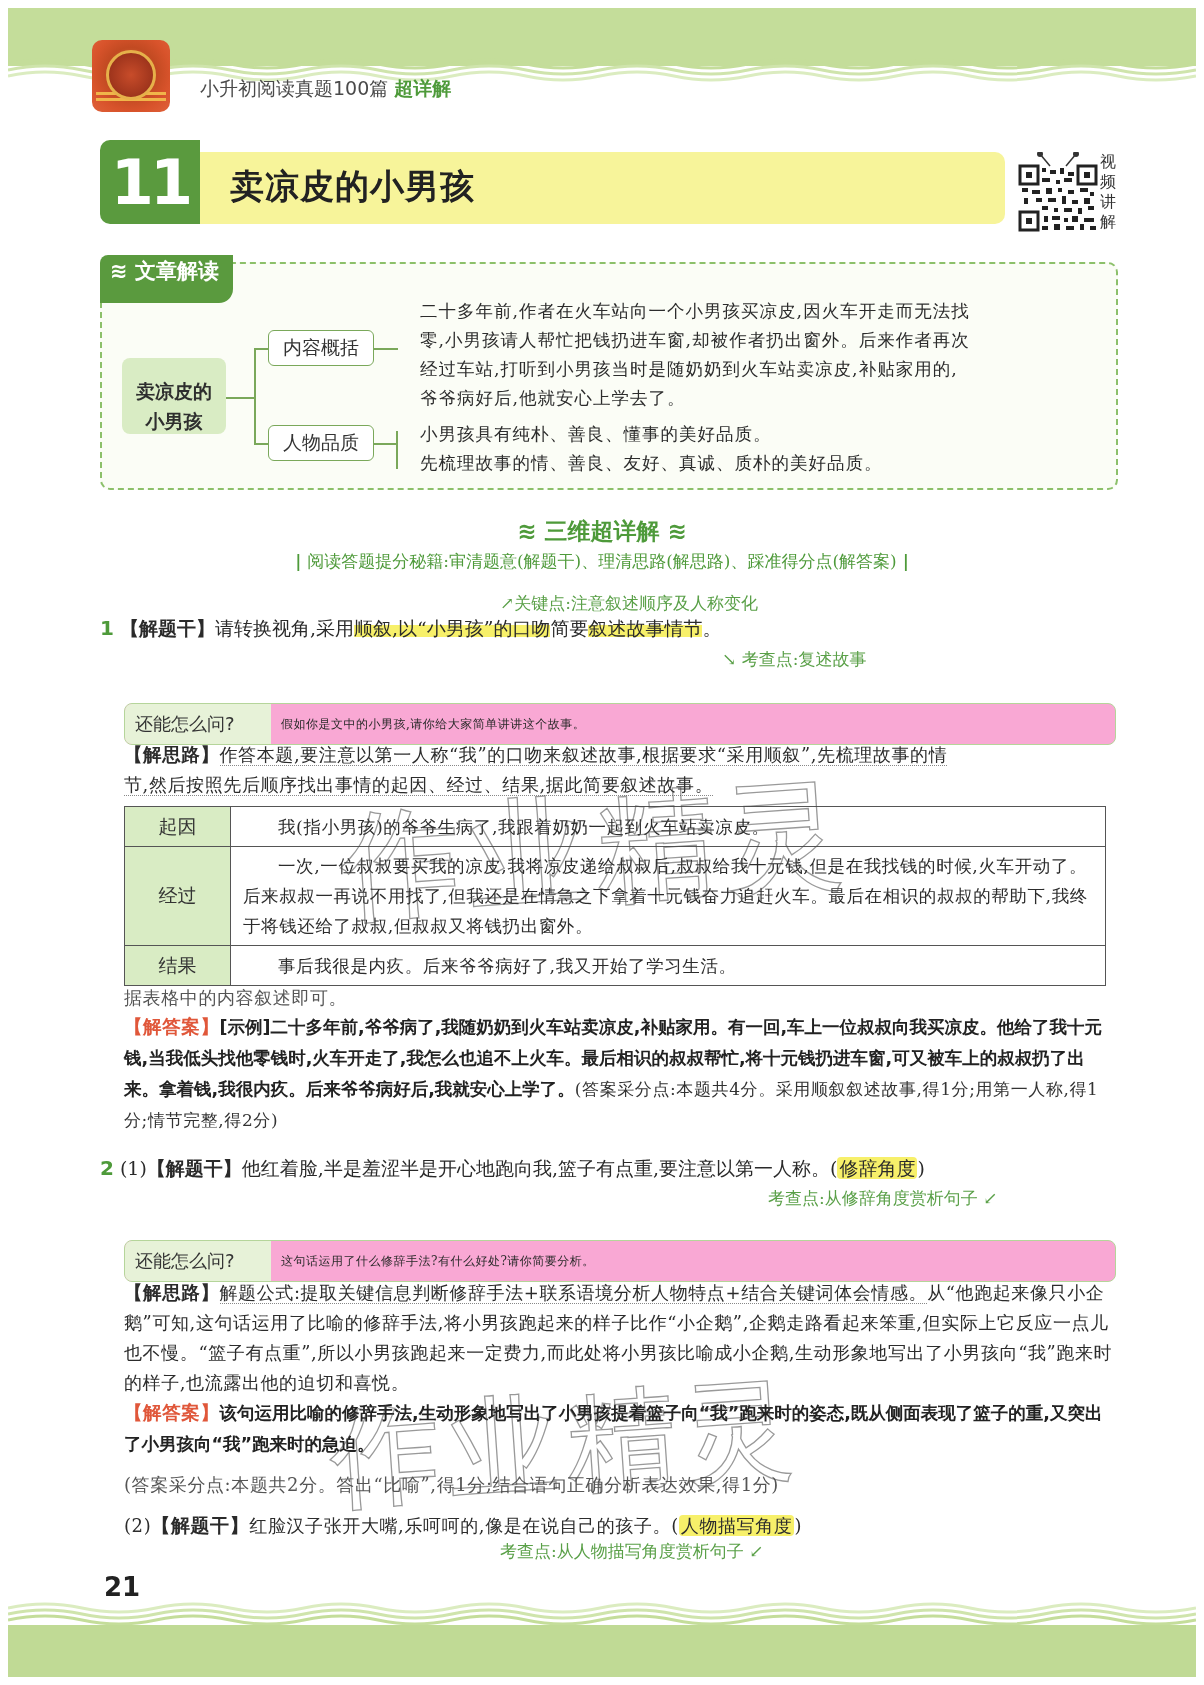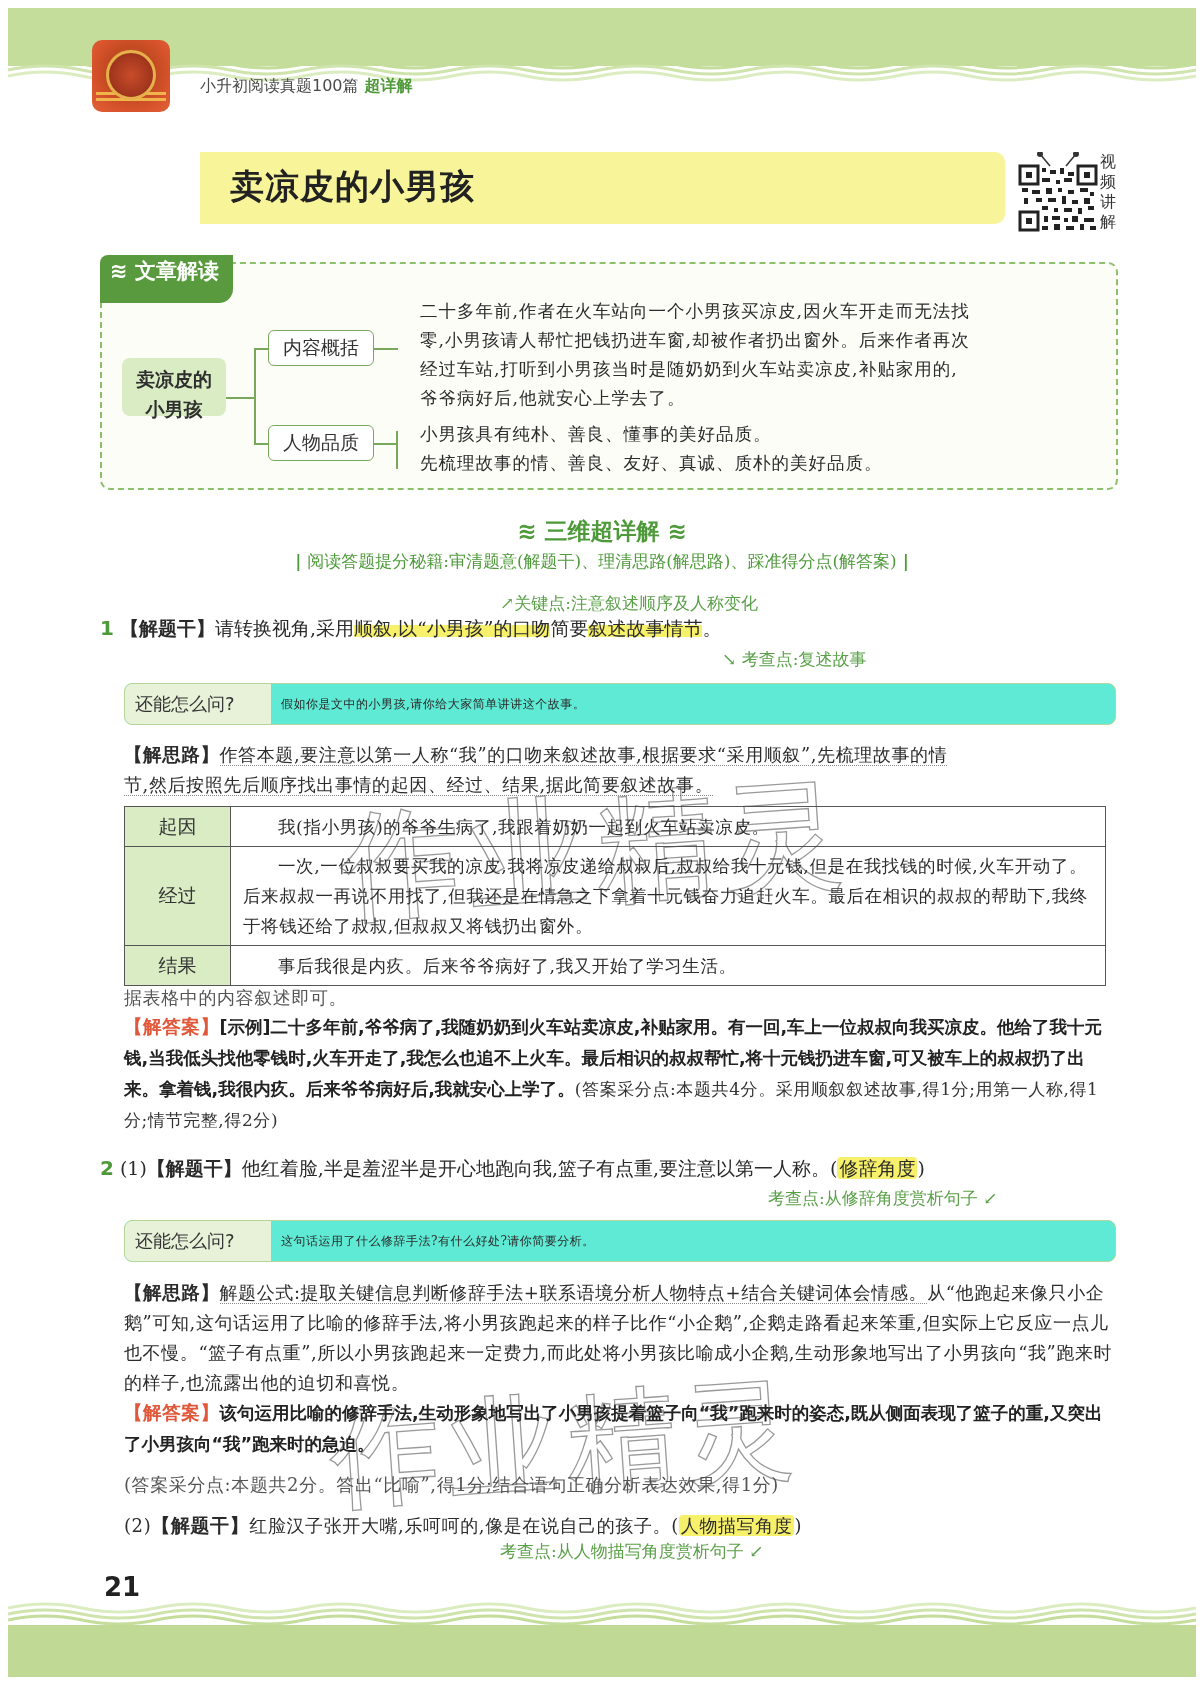--- a/index.html
+++ b/index.html
@@ -7,53 +7,53 @@
   .sans { font-family: "DejaVu Sans", "Liberation Sans", sans-serif; }
 
   
   .band-top { position: absolute; left: 8px; top: 8px; width: 1188px; height: 58px; background: #c4dd9a; }
   .band-bottom { position: absolute; left: 8px; top: 1625px; width: 1188px; height: 52px; background: #c0da95; }
   .wave { position: absolute; left: 8px; width: 1188px; height: 24px; }
 
   .logo { position: absolute; left: 92px; top: 40px; width: 78px; height: 72px; border-radius: 10px; background: radial-gradient(circle at 50% 45%, #d77a3e 0%, #c24a22 45%, #d8532b 70%, #e0623a 100%); }
   .logo .ring { position: absolute; left: 14px; top: 10px; width: 50px; height: 50px; border-radius: 50%; border: 3px solid #e6b14a; background: radial-gradient(circle, #c84c2a 0%, #8c2a16 100%); }
   .logo .stripe { position: absolute; left: 4px; right: 4px; height: 3px; background: #f0b54a; }
-  .book-title { position: absolute; left: 200px; top: 76px; font-size: 16px; color: #4a4a4a; }
+  .book-title { position: absolute; left: 200px; top: 76px; font-size: 19px; color: #4a4a4a; }
   .book-title .accent { color: #4e9a3a; font-weight: bold; margin-left: 6px; }
 
   
   .chap { position: absolute; left: 100px; top: 140px; width: 905px; height: 84px; }
   .chap-num { position: absolute; left: 0; top: 0; width: 100px; height: 84px; background: #5a9a3e; border-radius: 10px 0 0 10px; color: #fff; font-family: "DejaVu Sans", sans-serif; font-size: 62px; font-weight: bold; display: flex; align-items: center; justify-content: center; letter-spacing: -4px; }
   .chap-bar { position: absolute; left: 100px; top: 12px; width: 805px; height: 72px; background: #f7f49a; border-radius: 0 10px 10px 0; }
   .chap-title { position: absolute; left: 130px; top: 24px; font-family: "DejaVu Sans", sans-serif; font-size: 34px; font-weight: bold; color: #222; letter-spacing: 1px; }
 
   .qr { position: absolute; left: 1018px; top: 152px; width: 80px; height: 80px; }
   .qr-label { position: absolute; left: 1100px; top: 152px; width: 22px; font-size: 16px; line-height: 20px; color: #333; }
 
   
   .analysis { position: absolute; left: 100px; top: 262px; width: 1018px; height: 228px; border: 2px dashed #8cc06a; border-radius: 10px; background: #fbfdf6; }
   .analysis-tag { position: absolute; left: 100px; top: 255px; height: 48px; padding: 0 14px 0 10px; background: #5a9a3e; color: #fff; font-family: "DejaVu Sans", sans-serif; font-weight: bold; font-size: 21px; line-height: 32px; border-radius: 8px 0 14px 0; }
-  .root-node { position: absolute; left: 122px; top: 358px; width: 104px; height: 58px; background: #d9ecc4; border-radius: 8px; font-family: "DejaVu Sans", sans-serif; font-weight: bold; font-size: 19px; line-height: 30px; text-align: center; padding-top: 6px; color: #2e2e2e; }
+  .root-node { position: absolute; left: 122px; top: 358px; width: 104px; height: 76px; background: #d9ecc4; border-radius: 8px; font-family: "DejaVu Sans", sans-serif; font-weight: bold; font-size: 19px; line-height: 30px; text-align: center; padding-top: 18px; color: #2e2e2e; }
   .branch-node { position: absolute; width: 106px; height: 36px; border: 1.5px solid #7aa85a; border-radius: 6px; background: #fff; font-size: 19px; line-height: 33px; text-align: center; color: #333; }
   .line { position: absolute; background: #7aa85a; }
   .leaf-text { position: absolute; font-size: 17.5px; line-height: 29px; color: #2c2c2c; letter-spacing: 1px; }
 
   
   .sec-title { position: absolute; left: 0; width: 1204px; top: 516px; text-align: center; font-family: "DejaVu Sans", sans-serif; font-weight: bold; font-size: 23px; color: #4e9a3a; }
   .sec-sub { position: absolute; left: 0; width: 1204px; top: 550px; text-align: center; font-size: 17px; color: #4e9a3a; }
 
   
   .annot { position: absolute; font-size: 17px; color: #5aa048; }
   .qline { position: absolute; left: 100px; font-size: 19px; color: #2a2a2a; white-space: nowrap; }
   .qnum { color: #4e9a3a; font-family: "DejaVu Sans", sans-serif; font-weight: bold; font-size: 20px; margin-right: 6px; }
   .bracket { font-family: "DejaVu Sans", sans-serif; font-weight: bold; font-size: 19px; color: #2a2a2a; }
   .hl { background: linear-gradient(transparent 35%, #f7f06a 35%, #f7f06a 92%, transparent 92%); }
   .hl-box { background: #f7f06a; border-radius: 4px; padding: 0 2px; }
 
-  .ask-box { position: absolute; left: 124px; width: 992px; height: 42px; border: 1.5px solid #b5d59a; border-radius: 8px; background: #5eead4; overflow: hidden; }
+  .ask-box { position: absolute; left: 124px; width: 992px; height: 42px; border: 1.5px solid #b5d59a; border-radius: 8px; background: #f9a8d4; overflow: hidden; margin-top: 20px; }
   .ask-label { position: absolute; left: 0; top: 0; height: 100%; width: 146px; background: #e7f2d8; font-family: "DejaVu Sans", sans-serif; font-size: 18px; line-height: 40px; padding-left: 10px; color: #333; }
   .ask-text { position: absolute; left: 156px; top: 0; line-height: 40px; font-size: 12px; color: #2a2a2a; letter-spacing: 0.5px; }
 
   .para { position: absolute; left: 124px; width: 990px; font-size: 18px; line-height: 30px; color: #2c2c2c; letter-spacing: 0.6px; }
   .dotted { border-bottom: 1.5px dotted #888; }
   .label-bold { font-family: "DejaVu Sans", sans-serif; font-weight: bold; font-size: 18.5px; }
   .label-red { font-family: "DejaVu Sans", sans-serif; font-weight: bold; font-size: 18.5px; color: #e0573a; }
   .ans { font-family: "DejaVu Sans", sans-serif; font-weight: bold; font-size: 17.5px; line-height: 31px; color: #222; letter-spacing: 0; }
   .ans-note { font-size: 17px; color: #333; font-family: "DejaVu Serif", serif; font-weight: normal; }
 
@@ -84,20 +84,21 @@
   <div class="stripe" style="top:52px"></div>
   <div class="stripe" style="top:58px"></div>
   <div class="ring"></div>
 </div>
 <div class="book-title sans">
   <span>小升初阅读真题100篇</span><span class="accent">超详解</span>
 </div>
 
 <div class="chap">
   <div class="chap-bar"></div>
+  <div class="chap-num">11</div>
   <div class="chap-title">卖凉皮的小男孩</div>
 </div>
 
 <svg class="qr" viewBox="0 0 80 80">
   <circle cx="22" cy="2" r="3" fill="#333"></circle>
     <circle cx="58" cy="2" r="3" fill="#333"></circle>
   <line x1="22" y1="2" x2="32" y2="14" stroke="#333" stroke-width="1.5"></line>
   <line x1="58" y1="2" x2="48" y2="14" stroke="#333" stroke-width="1.5"></line>
   <rect x="2" y="14" width="18" height="18" fill="none" stroke="#222" stroke-width="3"></rect>
     <rect x="8" y="20" width="6" height="6" fill="#222"></rect>

